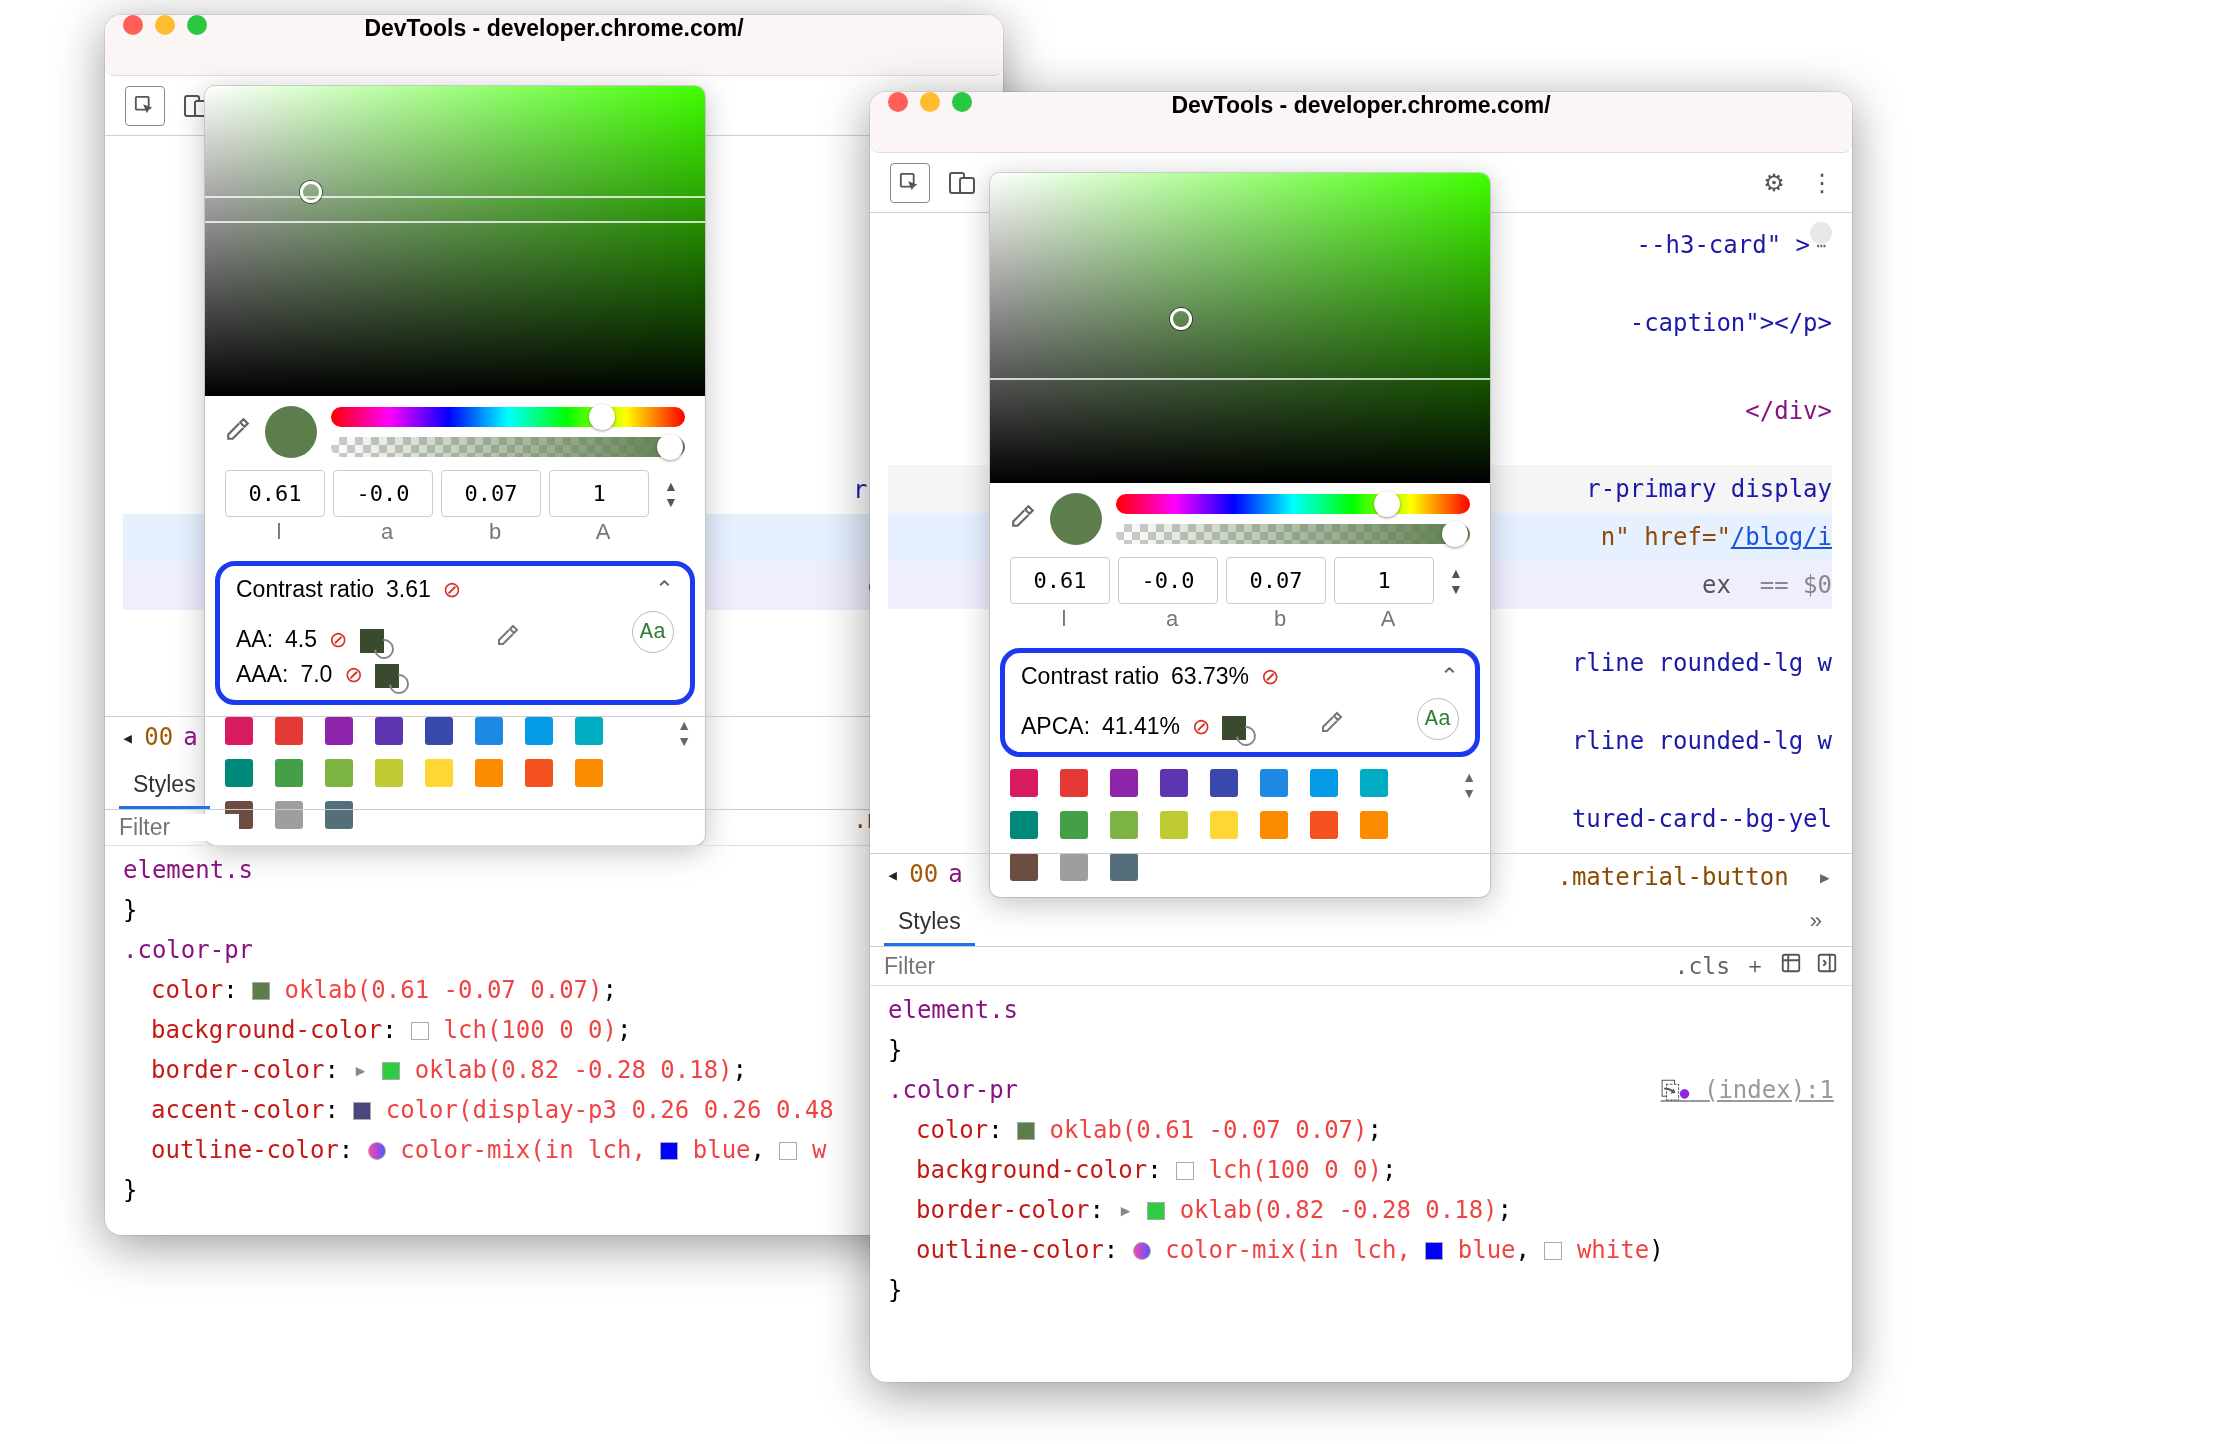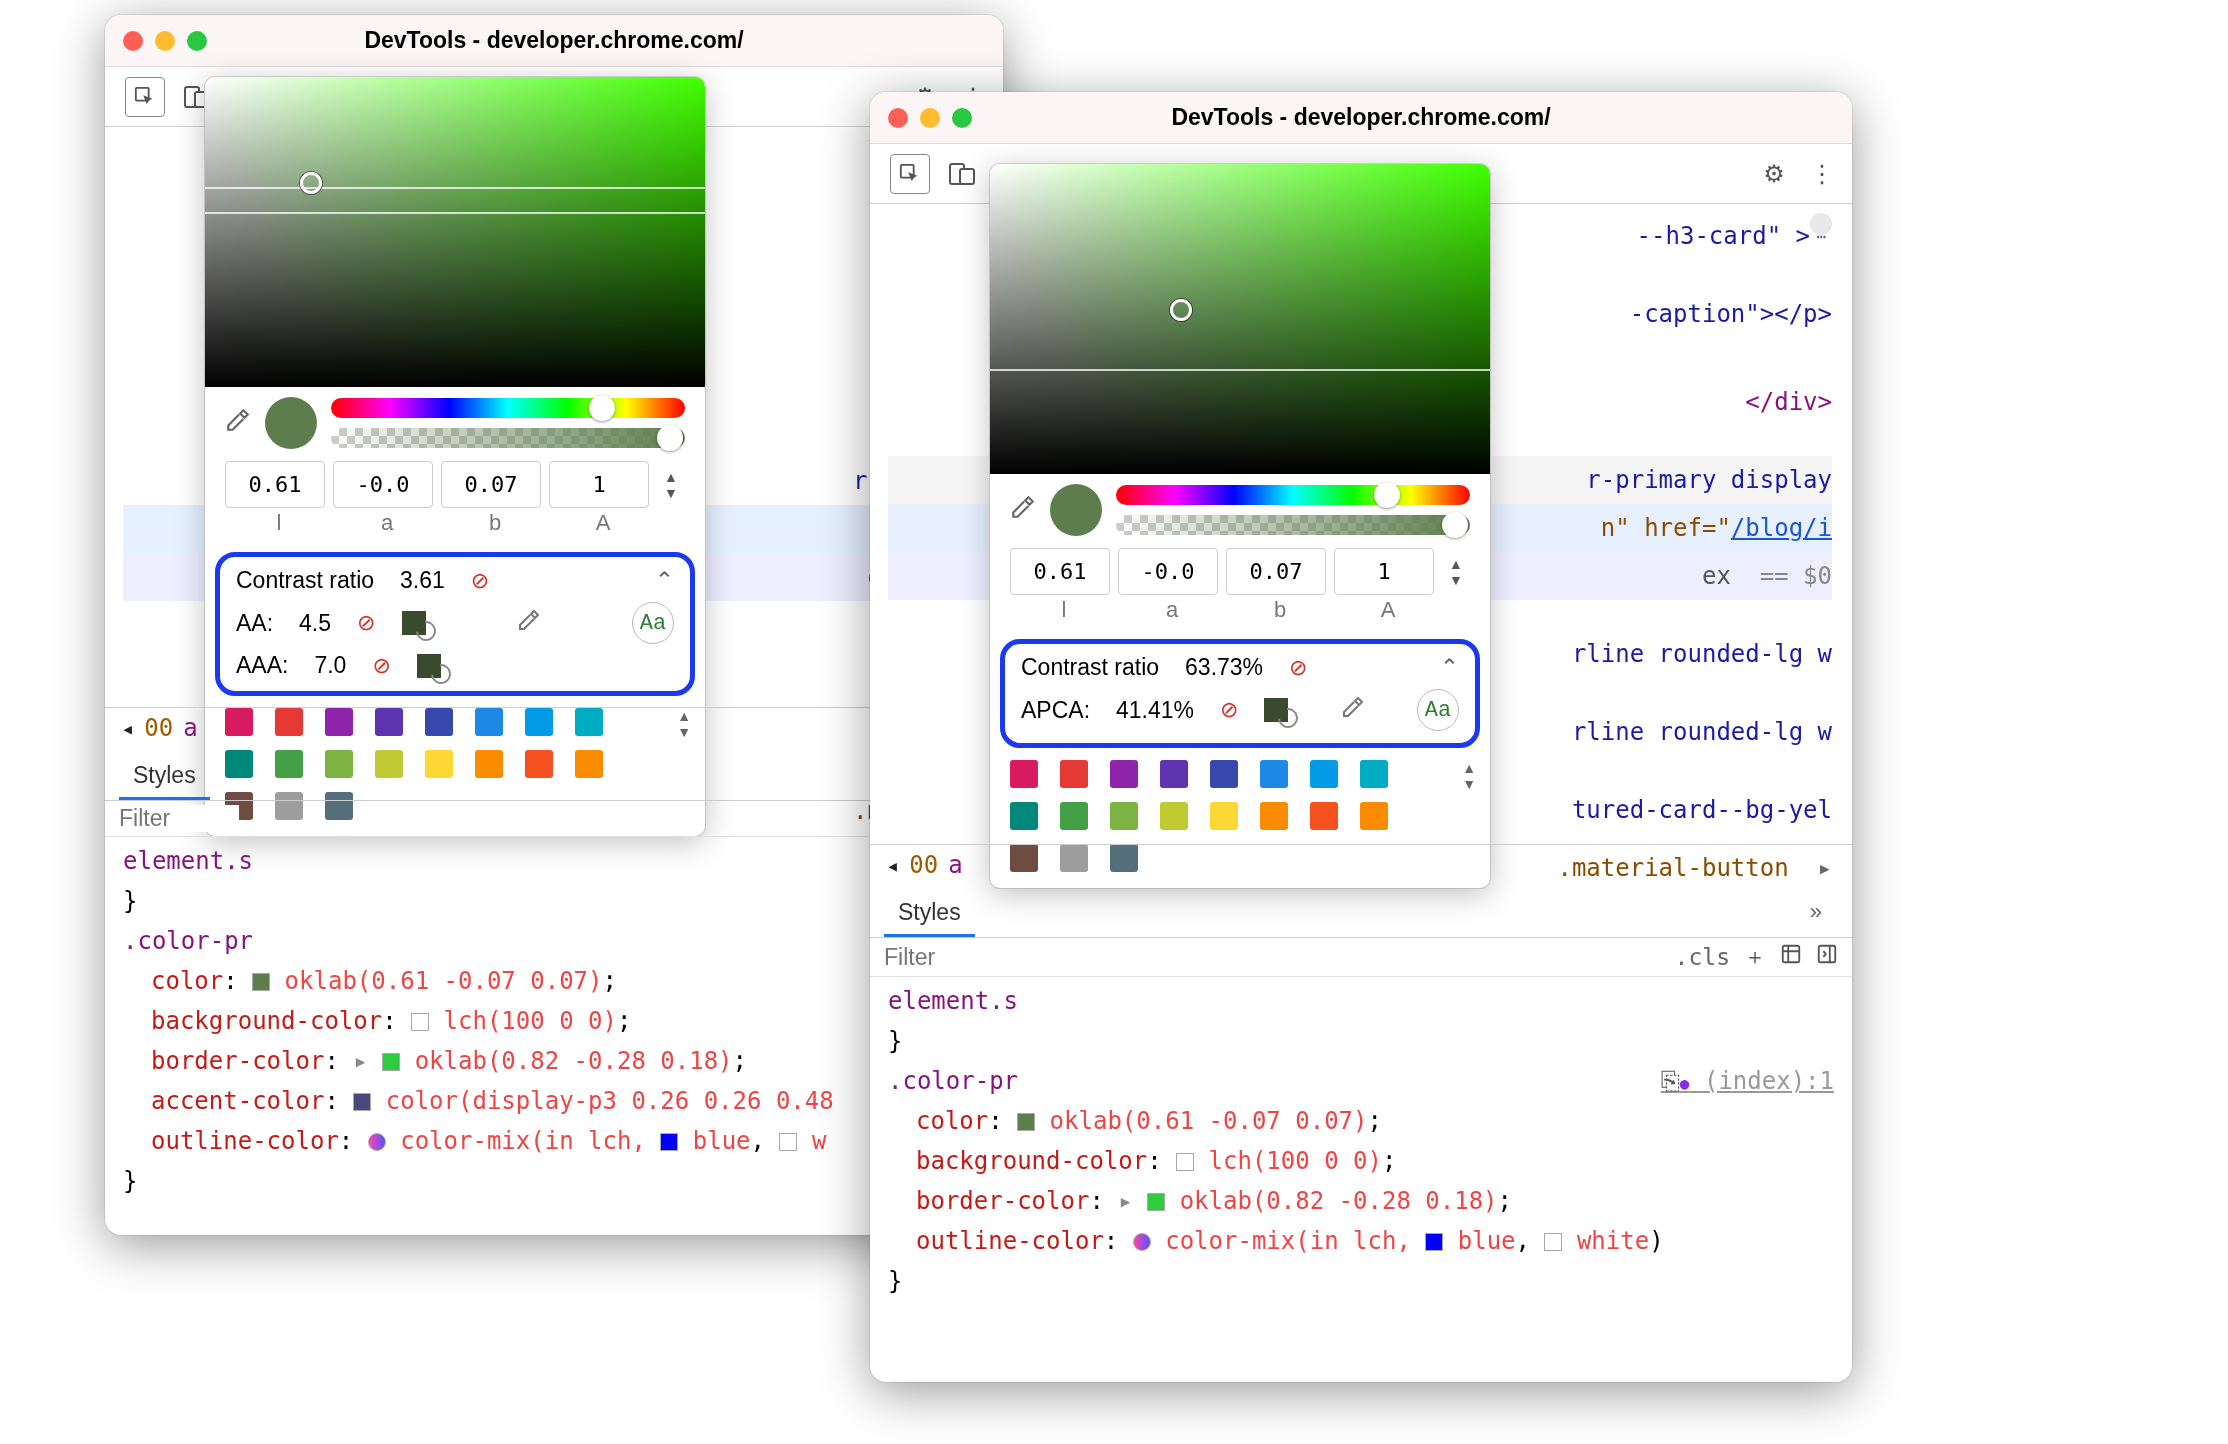--- a/index.html
+++ b/index.html
@@ -8,21 +8,21 @@
   .window {
     position: absolute;
     background: #fff;
     border-radius: 16px;
     box-shadow: 0 10px 50px rgba(0,0,0,.4), 0 0 0 1px rgba(0,0,0,.08);
     overflow: hidden;
   }
   .w1 { left: 105px; top: 15px; width: 898px; height: 1220px; }
   .w2 { left: 870px; top: 92px; width: 982px; height: 1290px; }
 
-  .titlebar { height: 52px; background: #fbf5f5; display: flex; align-items: center; padding: 0 18px; border-bottom: 1px solid #e3d9d9; position: relative; }
+  .titlebar { height: 61px; background: #fbf5f5; display: flex; padding: 0 18px; border-bottom: 1px solid #e3d9d9; position: relative; border-radius: 9px; }
   .traffic { display: flex; gap: 12px; }
   .traffic span { width: 20px; height: 20px; border-radius: 50%; display: block; }
   .tl-red { background: #ff5f57; } .tl-yel { background: #febc2e; } .tl-grn { background: #28c840; }
   .title { position: absolute; left: 50%; transform: translateX(-50%); font-size: 23px; font-weight: 700; color: #000; }
 
   .toolbar { height: 60px; border-bottom: 1px solid #d0d0d0; display: flex; align-items: center; padding: 0 12px 0 20px; gap: 12px; }
   .tbtn { width: 40px; height: 40px; border: 1px solid #888; border-radius: 4px; display: flex; align-items: center; justify-content: center; font-size: 22px; color: #555; }
   .tabs { display: flex; gap: 32px; margin-left: 16px; font-size: 24px; color: #555; }
   .more { margin-left: 14px; font-size: 24px; color: #666; }
   .spacer { flex: 1; }
@@ -64,21 +64,21 @@
   .vals { display: flex; gap: 8px; padding: 8px 20px 2px 20px; align-items: center; }
   .vbox { flex: 1; border: 1px solid #ccc; border-radius: 4px; text-align: center; font-size: 22px; padding: 10px 0; font-family: monospace; }
   .vswitch { width: 28px; display: flex; flex-direction: column; font-size: 14px; color: #555; align-items: center; }
   .vlabels { display: flex; padding: 0 20px 10px 20px; font-size: 22px; color: #777; text-align: center; }
   .vlabels span { flex: 1; } .vlabels .sw { width: 28px; flex: none; }
 
   .contrast {
     border: 5px solid #1b3af0; border-radius: 20px; padding: 10px 16px 12px 16px;
     margin: 4px 10px; display: flex; flex-direction: column; gap: 8px;
   }
-  .c-row { display: flex; align-items: center; gap: 26px; font-size: 23px; }
+  .c-row { display: flex; align-items: flex-end; gap: 12px; font-size: 23px; }
   .no-ic { color: #d93025; font-size: 22px; }
   .sample-ic { width: 24px; height: 24px; background: #3a4a2f; display: inline-block; position: relative; }
   .sample-ic::after { content:""; position:absolute; right:-10px; bottom:-6px; width:16px; height:16px; border:2px solid #888; border-radius:50%; border-left-color:transparent; transform:rotate(40deg);}
   .aa-btn { width: 42px; height: 42px; border-radius: 50%; border: 1px solid #bbb; color: #2e7d32; font-size: 22px; display:flex; align-items:center; justify-content:center; margin-left:auto; font-family: Liberation Mono, monospace;}
   .c-pick { font-size: 24px; color: #777; }
   .caret { margin-left: auto; color: #666; }
 
   .palette { padding: 8px 20px 16px 20px; display: grid; grid-template-columns: repeat(8, 30px); gap: 14px 20px; align-content: start; position:relative;}
   .sw { width: 28px; height: 28px; border-radius: 3px; }
   .pal-switch { position:absolute; right:14px; top:8px; display:flex; flex-direction:column; color:#666; font-size:14px;}

